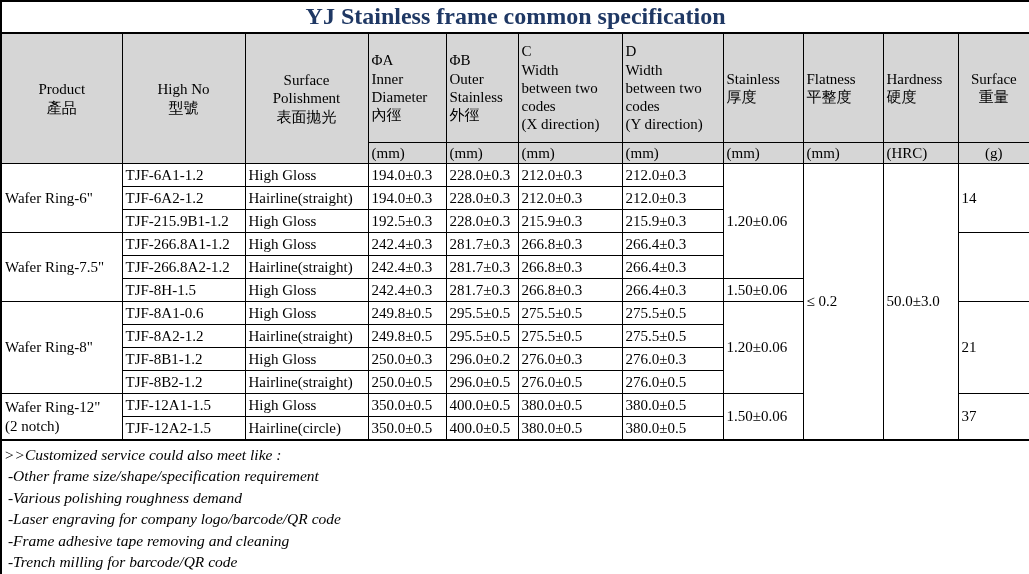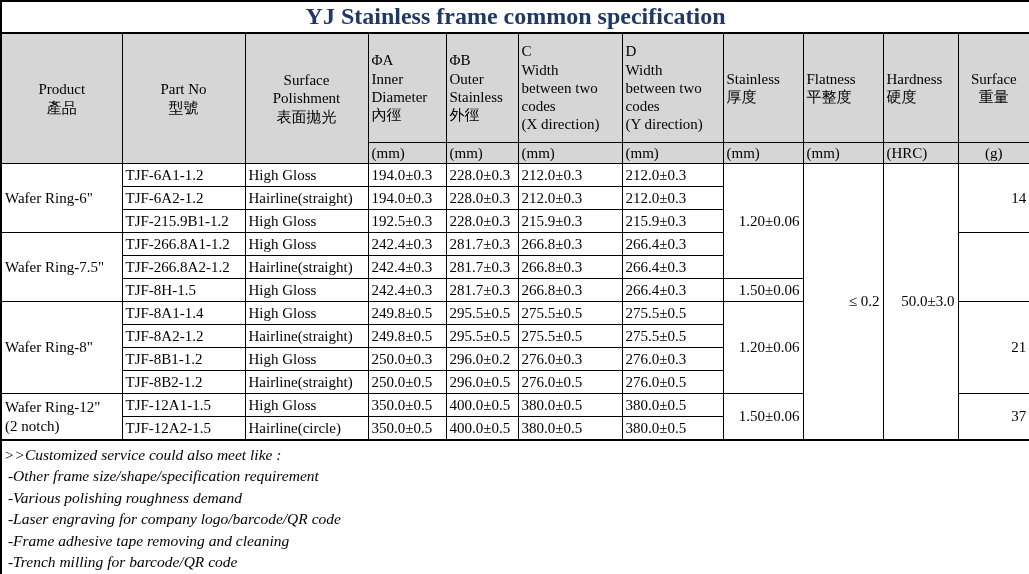--- a/index.html
+++ b/index.html
@@ -21,21 +21,21 @@
     height:30px;text-align:center;font-size:24px;font-weight:bold;
     background:#fff;white-space:nowrap;
   }
   th{background:#d6d6d6;}
   tr.units td{background:#d6d6d6;height:20px;}
   tr.header-row th{height:108px;}
   tr.data-row td{height:22px;background:#fff;}
   td.band{background:#efefef;}
   .al{text-align:left;}
   .ac{text-align:center;}
-  td.spanned{text-align:right;background:#fff;}
+  td.spanned{text-align:left;background:#fff;}
   tr.footer-row td{
     border-top:2px solid #000;background:#fff;text-align:left;
     padding:3px 2px;vertical-align:top;
   }
   .footer-line{font-size:15.5px;line-height:21.4px;white-space:pre;font-style:italic;}
 </style>
 </head>
 <body>
 
 <div class="sheet">
@@ -53,21 +53,21 @@
         <col style="width: 75px;">
         <col style="width: 72px;">
       </colgroup>
     <tbody id="tbody">
       <tr class="title-row">
         <td colspan="11" style="color: rgb(31, 56, 100);">YJ Stainless frame common specification</td>
       </tr>
     <tr class="header-row">
           <th class="ac" rowspan="2">Product
 產品</th>
-          <th class="ac" rowspan="2">Part No
+          <th class="ac" rowspan="2">High No
 型號</th>
           <th class="ac" rowspan="2">Surface
 Polishment
 表面拋光</th>
           <th class="al">ΦA
 Inner
 Diameter
 內徑</th>
           <th class="al">ΦB
 Outer
@@ -153,21 +153,21 @@
           <td class="al band">TJF-8H-1.5</td>
           <td class="al band">High Gloss</td>
           <td class="al band">242.4±0.3</td>
           <td class="al band">281.7±0.3</td>
           <td class="al band">266.8±0.3</td>
           <td class="al band">266.4±0.3</td>
           <td class="spanned" rowspan="1">1.50±0.06</td>
         </tr>
         <tr class="data-row">
           <td class="al" rowspan="4">Wafer Ring-8"</td>
-          <td class="al">TJF-8A1-1.4</td>
+          <td class="al">TJF-8A1-0.6</td>
           <td class="al">High Gloss</td>
           <td class="al">249.8±0.5</td>
           <td class="al">295.5±0.5</td>
           <td class="al">275.5±0.5</td>
           <td class="al">275.5±0.5</td>
           <td class="spanned" rowspan="4">1.20±0.06</td>
           <td class="spanned" rowspan="4">21</td>
         </tr>
         <tr class="data-row">
           <td class="al">TJF-8A2-1.2</td>

